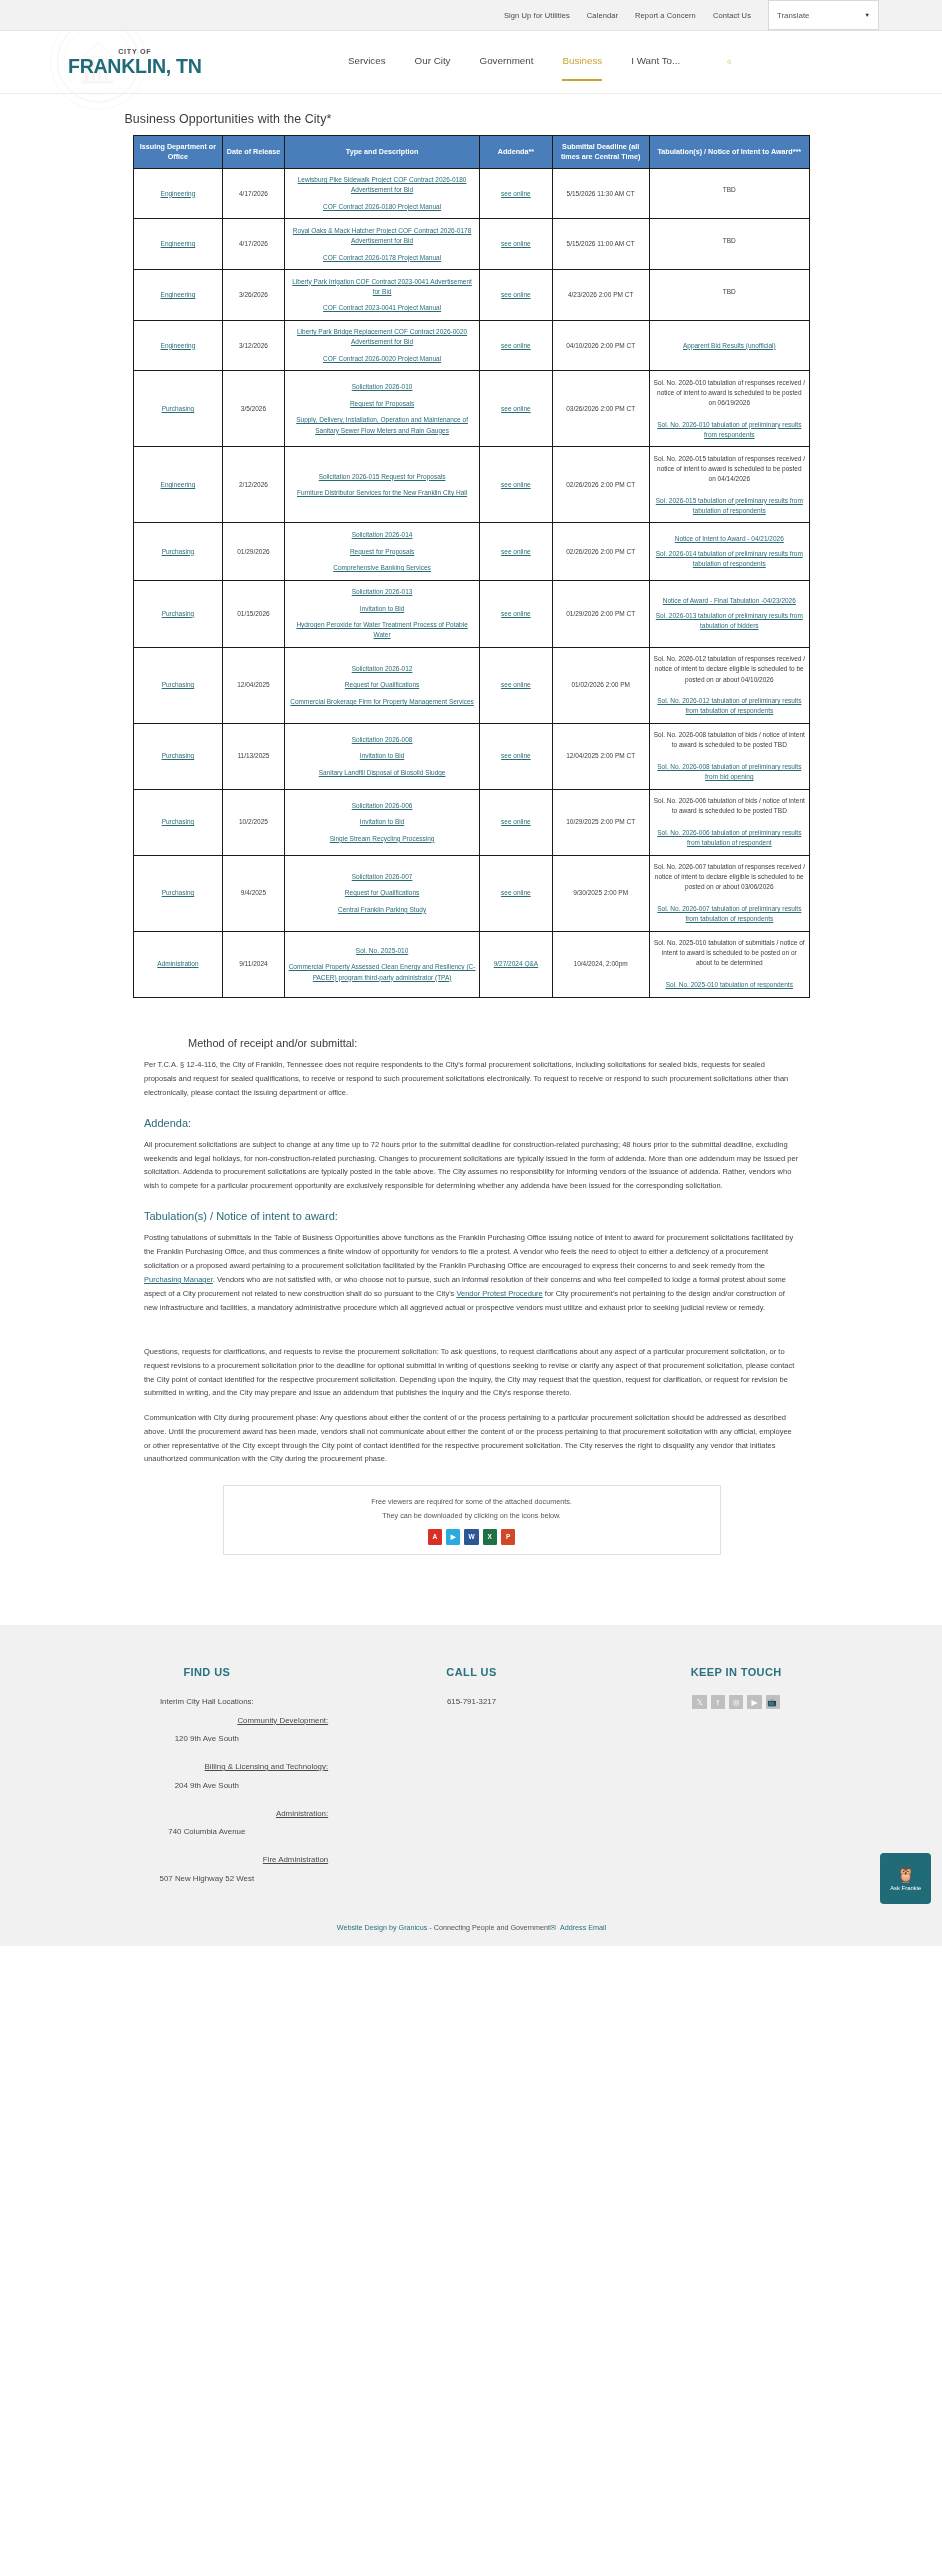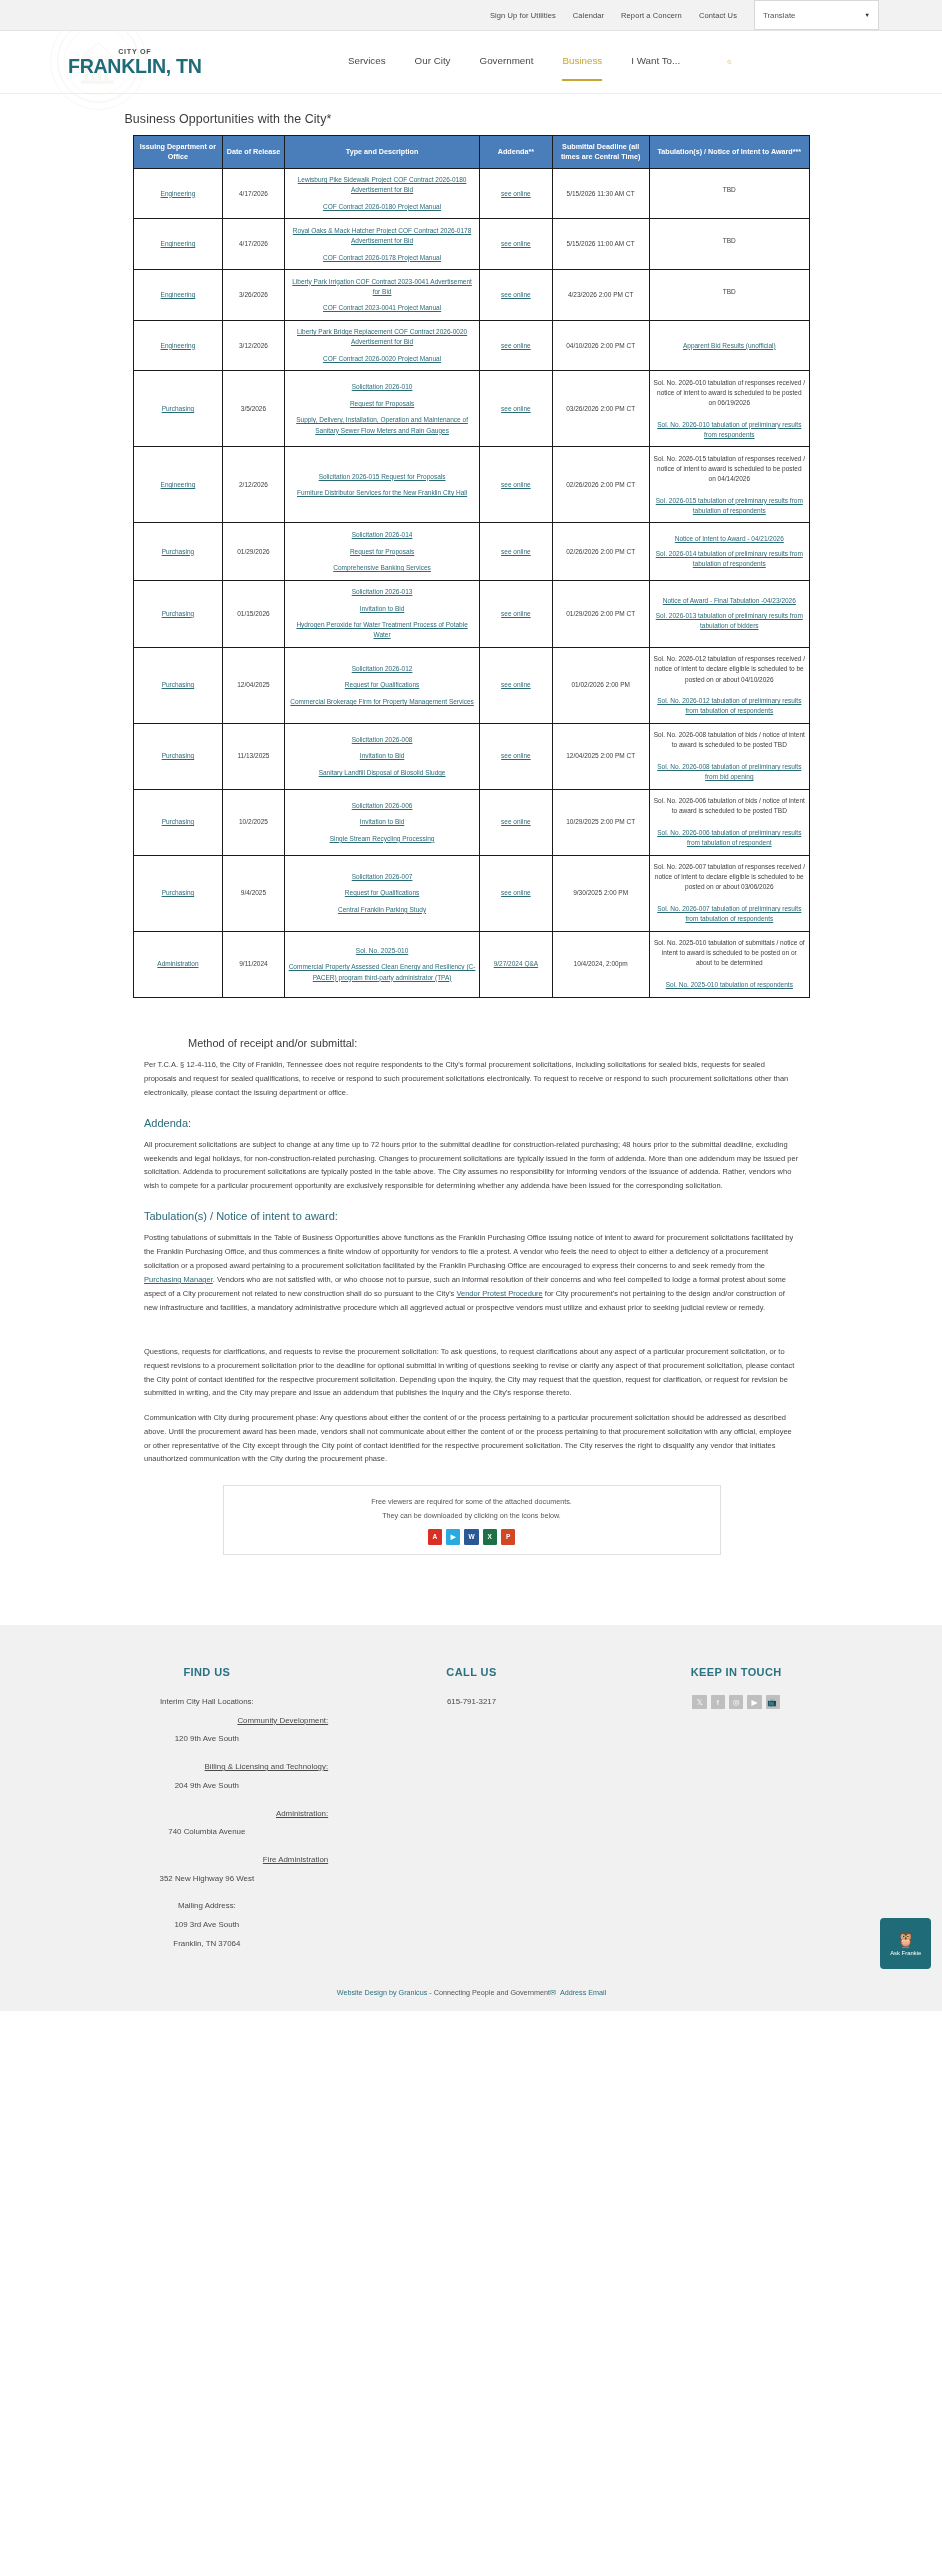--- a/index.html
+++ b/index.html
@@ -27,21 +27,21 @@
   }
   .utility-links{ display:flex; align-items:center; gap:17px; }
   .utility-links a{
     color:#4a4a4a;
     font-size:7.5px;
     text-decoration:none;
     letter-spacing:0.1px;
   }
   .translate-select{
     margin-left:17px;
-    width:125px;
+    width:111px;
     height:30px;
     background:#fff;
     border:0.7px solid #d8d8d8;
     display:flex;
     align-items:center;
     justify-content:space-between;
     padding:0 7.9px;
     font-size:7.9px;
     color:#555;
   }
@@ -670,28 +670,23 @@
           <div class="grp">
             <p class="lbl">Billing &amp; Licensing and Technology:</p>
             <p>204 9th Ave South</p>
           </div>
           <div class="grp">
             <p class="lbl">Administration:</p>
             <p>740 Columbia Avenue</p>
           </div>
           <div class="grp">
             <p class="lbl">Fire Administration</p>
-            <p>352 New Highway 96 West</p>
+            <p>507 New Highway 52 West</p>
           </div>
         </div>
-      <div class="grp">
-        <p>Mailing Address:</p>
-        <p>109 3rd Ave South</p>
-        <p>Franklin, TN 37064</p>
-      </div>
     </div>
 
     <div class="fcol">
       <h3>CALL US</h3>
       <p>615-791-3217</p>
     </div>
 
     <div class="fcol">
       <h3>KEEP IN TOUCH</h3>
       <div class="social-row" id="social-row">

